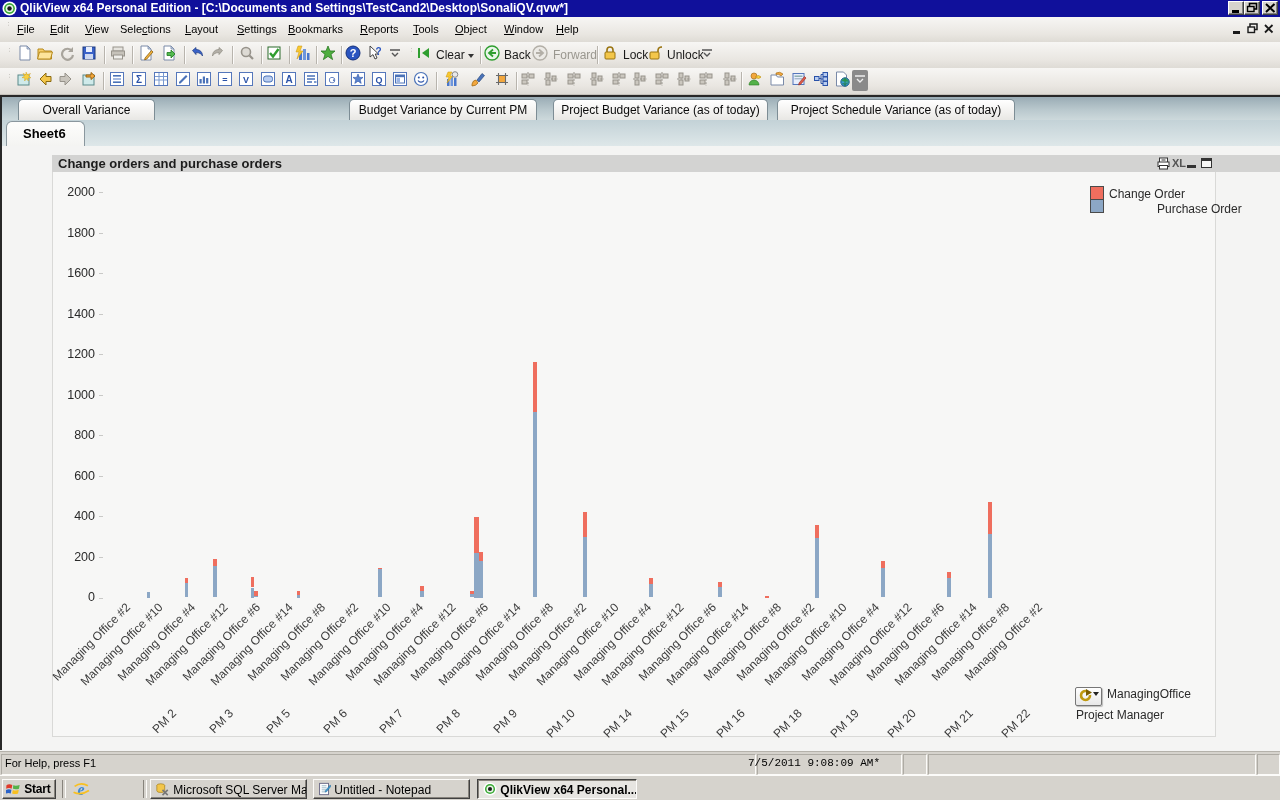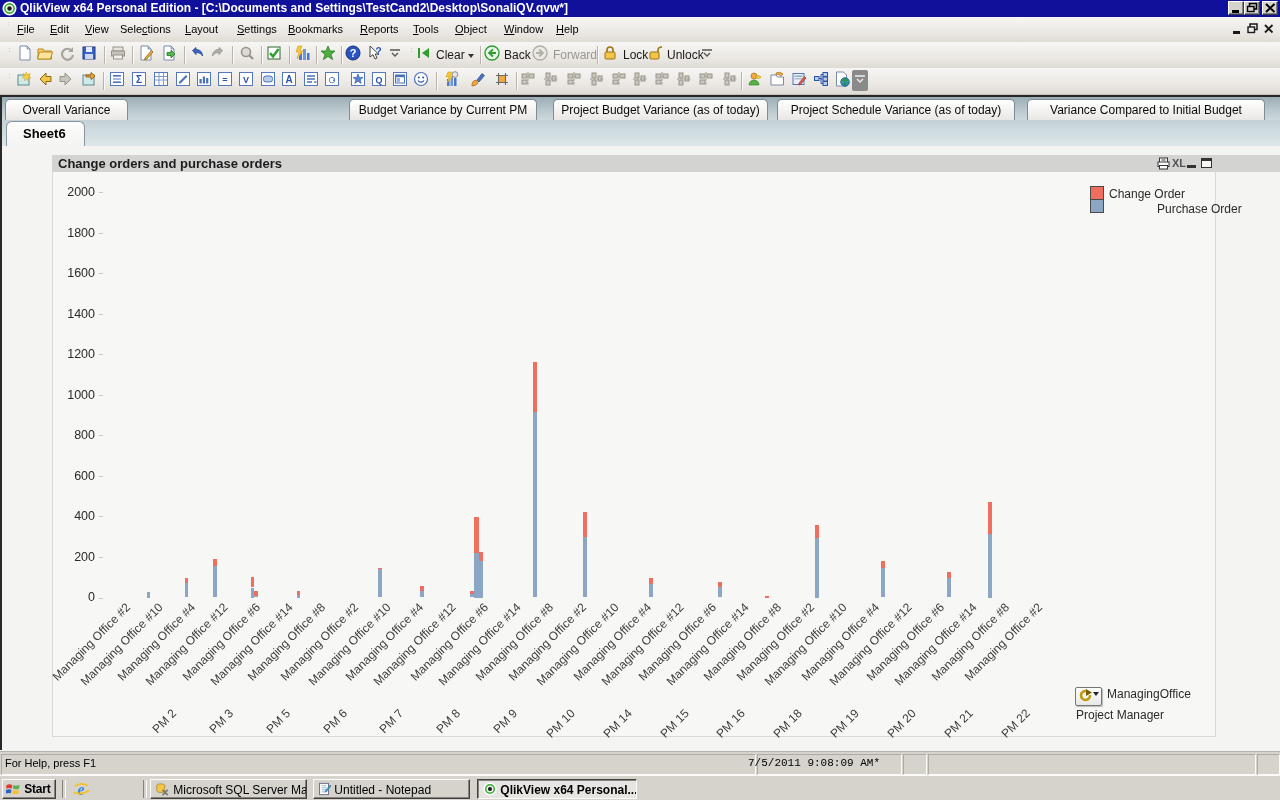--- a/index.html
+++ b/index.html
@@ -405,25 +405,24 @@
 <div class="tsep" style="left:741px;top:4px;"></div>
 <div class="abs" style="left:852px;top:2px;width:16px;height:21px;background:#8a8a8a;border-radius:2px;"></div>
 <svg class="abs" style="left:852px;top:3px;" width="16" height="16" viewBox="0 0 16 16">
       <path d="M3 5 h10 M5 8 l3 3 3-3" stroke="#eee" stroke-width="1.4" fill="none"></path>
     </svg>
 </div>
 <div class="abs" id="wstop"></div>
 <div class="abs" id="wsleft"></div>
 
 <div class="abs" id="tabrow1">
-  <div class="tab1" style="left:3px;width:123px;">Overall Variance</div>
+  <div class="tab1" style="left:16px;width:137px;">Overall Variance</div>
   <div class="tab1" style="left:347px;width:188px;">Budget Variance by Current PM</div>
   <div class="tab1" style="left:551px;width:215px;">Project Budget Variance (as of today)</div>
   <div class="tab1" style="left:775px;width:238px;">Project Schedule Variance (as of today)</div>
-  <div class="tab1" style="left:1025px;width:238px;">Variance Compared to Initial Budget</div>
 </div>
 <div class="abs" id="tabrow2">
     <div id="sheettab">Sheet6</div>
   </div>
 
 <div class="abs" id="chart"></div>
 <div class="abs" id="caption">
     <div class="abs" id="captiontext">Change orders and purchase orders</div>
   </div>
 

